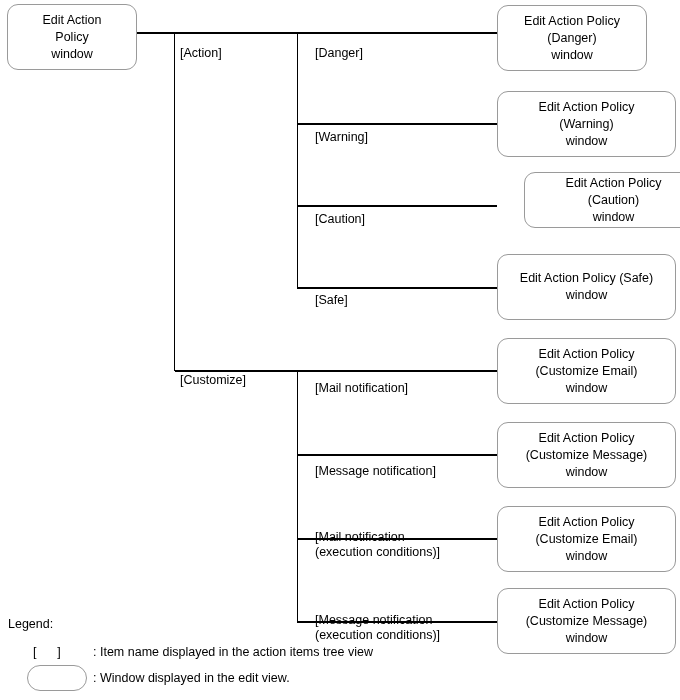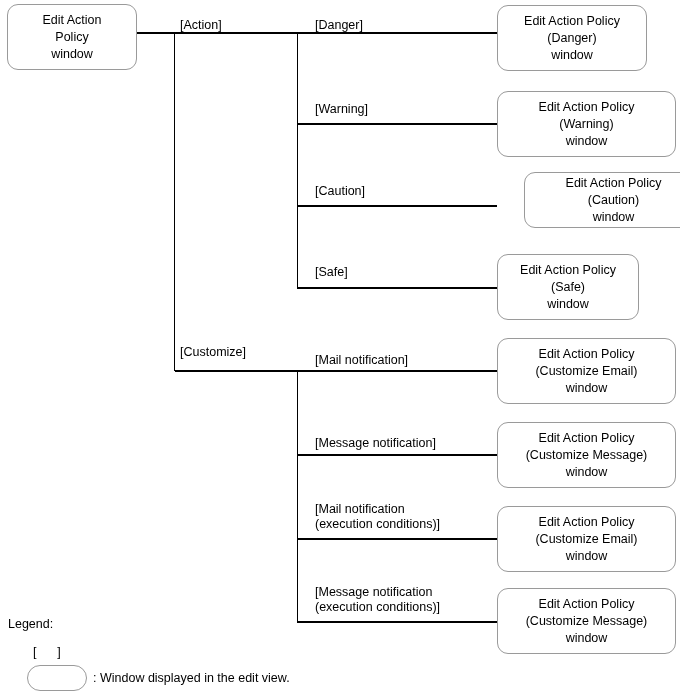--- a/index.html
+++ b/index.html
@@ -37,20 +37,21 @@
     line-height: 17px;
     color: #000000;
     padding: 2px 20px;
   }
   .tree-label {
     position: absolute;
     font-size: 12.5px;
     line-height: 15px;
     color: #000000;
     white-space: pre;
+    margin-top: 28px;
   }
   .legend-title {
     position: absolute;
     left: 8px;
     top: 617px;
     font-size: 12.5px;
     color: #000000;
   }
   .legend-row-text {
     position: absolute;
@@ -132,21 +133,21 @@
 window</span>
   </div>
   <div class="wnode" style="left:497px; top:91px; width:179px; height:66px;">
     <span style="white-space:pre-line;">Edit Action Policy (Warning)
 window</span>
   </div>
   <div class="wnode" style="left:524px; top:172px; width:179px; height:56px;">
     <span style="white-space:pre-line;">Edit Action Policy (Caution)
 window</span>
   </div>
-  <div class="wnode" style="left:497px; top:254px; width:142px; height:66px;">
+  <div class="wnode" style="left:497px; top:254px; width:179px; height:66px;">
     <span style="white-space:pre-line;">Edit Action Policy (Safe)
 window</span>
   </div>
 
   <div class="wnode" style="left:497px; top:338px; width:179px; height:66px;">
     <span style="white-space:pre-line;">Edit Action Policy
 (Customize Email) window</span>
   </div>
   <div class="wnode" style="left:497px; top:422px; width:179px; height:66px;">
     <span style="white-space:pre-line;">Edit Action Policy
@@ -159,17 +160,18 @@
   </div>
   <div class="wnode" style="left:497px; top:588px; width:179px; height:66px;">
     <span style="white-space:pre-line;">Edit Action Policy
 (Customize Message)
 window</span>
   </div>
 
   <div class="legend-title">Legend:</div>
 
   <div class="legend-bracket">[      ]</div>
+  <div class="legend-row-text" style="left:93px; top:645px;">: Item name displayed in the action items tree view</div>
 
   <div class="legend-pill"></div>
   <div class="legend-row-text" style="left:93px; top:671px;">: Window displayed in the edit view.</div>
 
 </div>
 
 </body></html>

